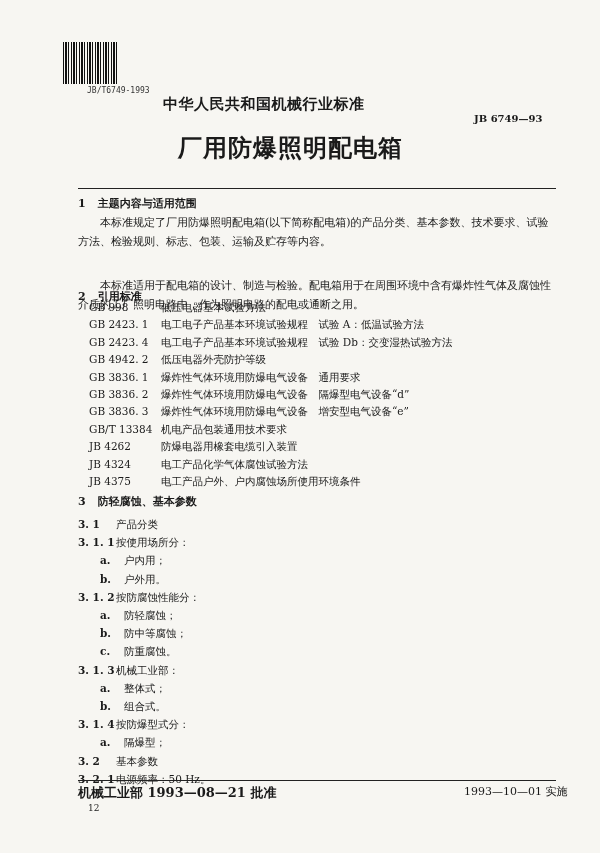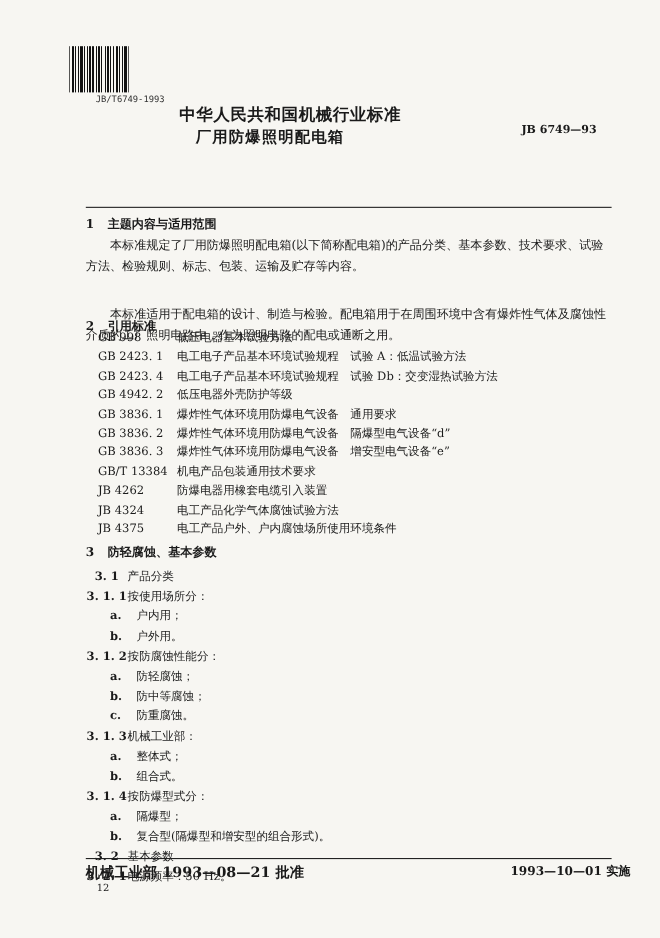--- a/index.html
+++ b/index.html
@@ -25,40 +25,40 @@
       font-family: "DejaVu Sans Mono", monospace; color: #333; white-space: nowrap; margin-left: 29px;
     }
     .std-header {
       left: 163px; top: 95px; font-size: 15px; font-weight: bold;
       font-family: "DejaVu Sans", sans-serif; letter-spacing: 0.5px;
     }
     .std-code {
       left: 474px; top: 113px; font-size: 10px; font-weight: bold;
     }
     .doc-title {
-      left: 178px; top: 116px; font-size: 14px; font-weight: bold;
+      left: 178px; top: 132px; font-size: 24px; font-weight: bold;
       font-family: Liberation Sans, sans-serif; letter-spacing: 1px;
     }
     .rule { left: 78px; width: 478px; height: 0; border-top: 1.6px solid #222; }
     .rule.top { top: 188px; }
     .rule.bottom { top: 780px; }
     .sec { font-size: 11px; font-weight: bold; left: 78px; }
     .sec .num { display: inline-block; width: 16px; }
     .para { font-size: 11px; left: 78px; width: 480px; line-height: 19px; }
     .para .indent { display: inline-block; width: 22px; }
     .refs { left: 89px; top: 299px; font-size: 10.5px; line-height: 17.4px; }
     .ref-row { display: flex; white-space: nowrap; }
     .ref-code { width: 72px; }
     .ref-title { }
     .list { left: 78px; font-size: 10.5px; line-height: 18.2px; }
     .li { white-space: nowrap; }
-    .li .lvl { display: inline-block; width: 38px; font-weight: bold; text-align: center; }
+    .li .lvl { display: inline-block; width: 38px; font-weight: bold; }
     .li .sub { display: inline-block; width: 24px; margin-left: 22px; font-weight: bold; }
     .footer-left { left: 78px; top: 784px; font-size: 13px; font-weight: bold; }
-    .footer-right { left: 464px; top: 784px; font-size: 11px; font-weight: bold; }
+    .footer-right { left: 464px; top: 784px; font-size: 11px; font-weight: normal; }
     .page-num { left: 88px; top: 803px; font-size: 9px; }
   </style>
 </head>
 <body>
 
 <div class="abs barcode-box">
   <div class="barcode"></div>
   <div class="barcode-text">JB/T6749-1993</div>
 </div>
 
@@ -141,21 +141,20 @@
   <div class="li"><span class="sub">b.</span><span>户外用。</span></div>
   <div class="li"><span class="lvl">3. 1. 2</span><span>按防腐蚀性能分：</span></div>
   <div class="li"><span class="sub">a.</span><span>防轻腐蚀；</span></div>
   <div class="li"><span class="sub">b.</span><span>防中等腐蚀；</span></div>
   <div class="li"><span class="sub">c.</span><span>防重腐蚀。</span></div>
   <div class="li"><span class="lvl">3. 1. 3</span><span>机械工业部：</span></div>
   <div class="li"><span class="sub">a.</span><span>整体式；</span></div>
   <div class="li"><span class="sub">b.</span><span>组合式。</span></div>
   <div class="li"><span class="lvl">3. 1. 4</span><span>按防爆型式分：</span></div>
   <div class="li"><span class="sub">a.</span><span>隔爆型；</span></div>
-  <div class="li"><span class="sub">b.</span><span>复合型(隔爆型和增安型的组合形式)。</span></div>
   <div class="li"><span class="lvl">3. 2</span><span>基本参数</span></div>
   <div class="li"><span class="lvl">3. 2. 1</span><span>电源频率：50 Hz。</span></div>
 </div>
 
 <div class="abs rule bottom"></div>
 
 <div class="abs footer-left">机械工业部 1993—08—21 批准</div>
 <div class="abs footer-right">1993—10—01 实施</div>
 <div class="abs page-num">12</div>
 

